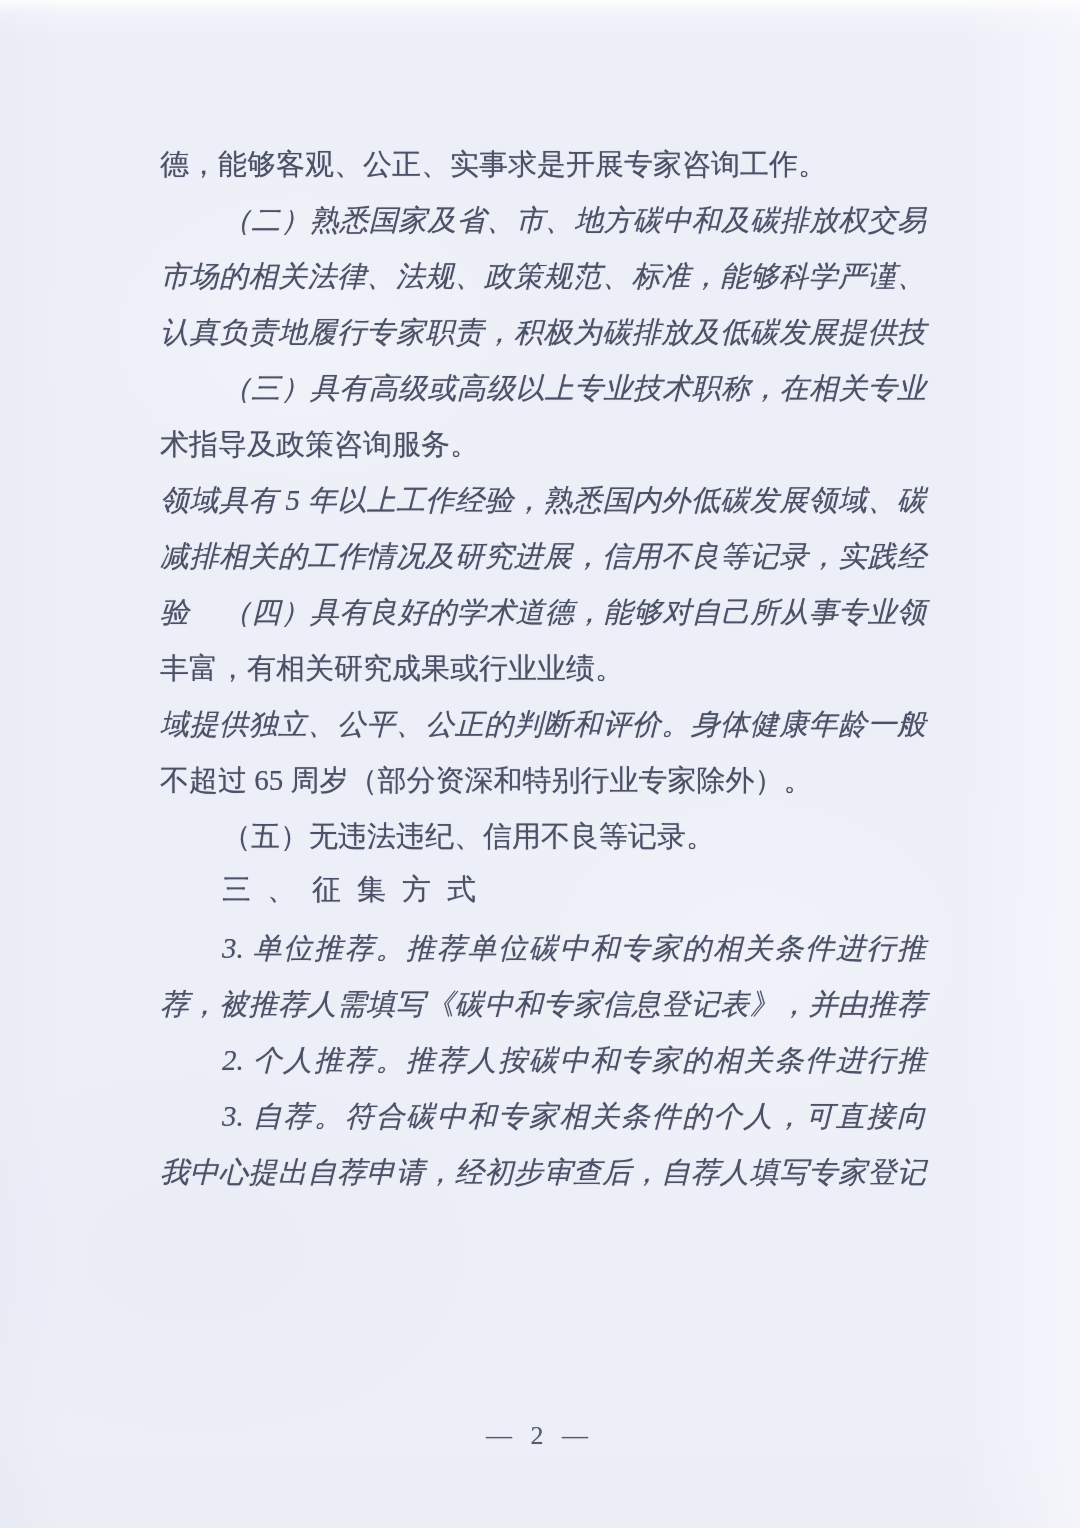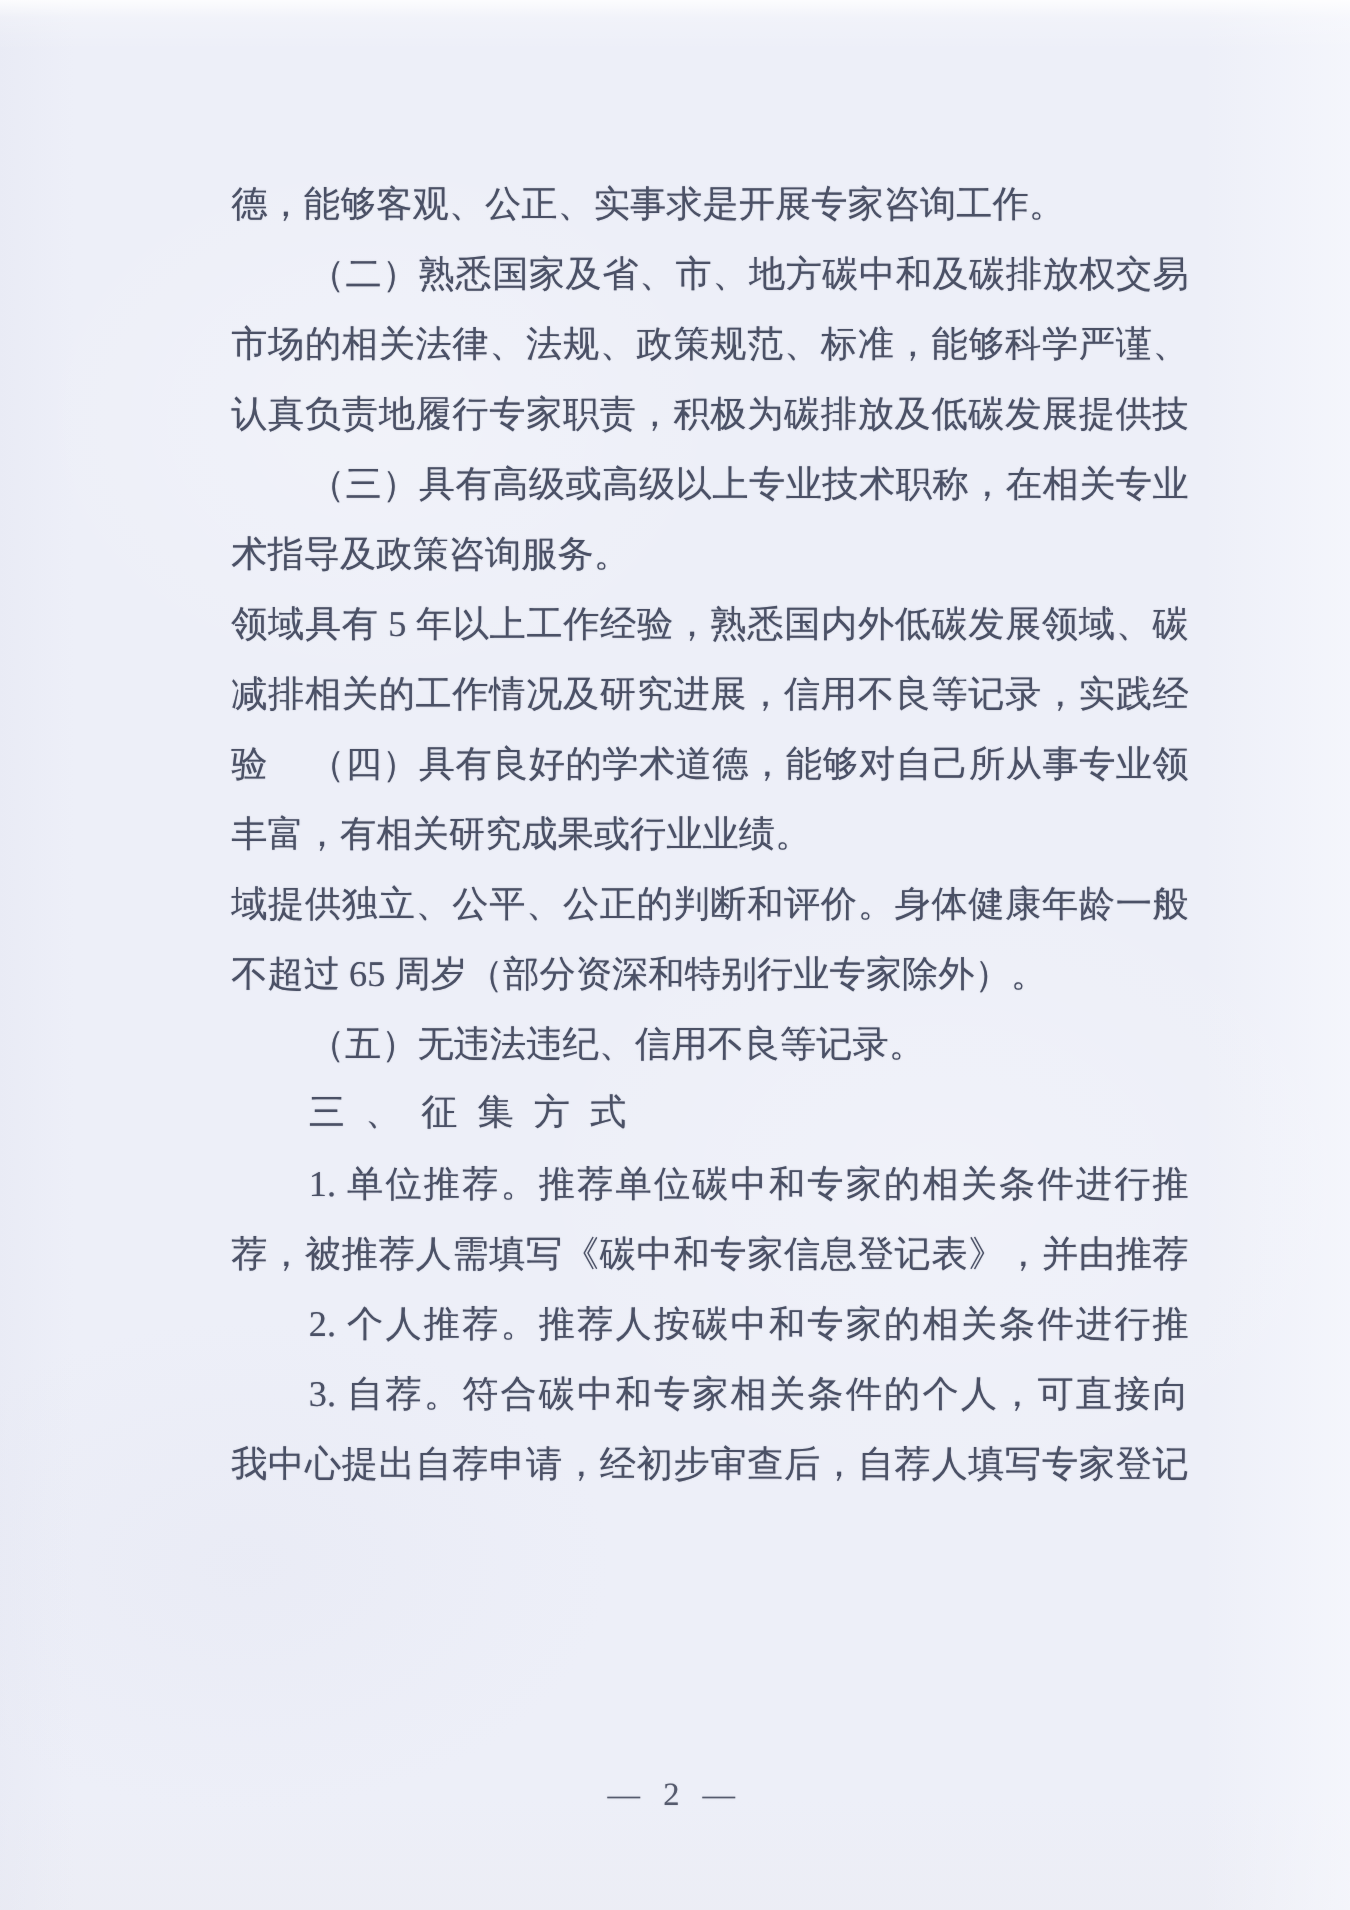--- a/index.html
+++ b/index.html
@@ -21,34 +21,34 @@
       radial-gradient(ellipse 420px 320px at 28% 22%, rgba(255,255,255,0.22), rgba(255,255,255,0) 70%),
       radial-gradient(ellipse 520px 380px at 70% 62%, rgba(255,255,255,0.18), rgba(255,255,255,0) 70%),
       radial-gradient(ellipse 420px 280px at 18% 82%, rgba(223,225,238,0.25), rgba(223,225,238,0) 70%);
     font-family: "Liberation Serif", "DejaVu Serif", serif;
   }
   .doc-body {
     position: absolute;
     left: 160px;
     top: 136px;
     width: 766px;
-    margin-left: 25px;
   }
   .line {
     height: 56px;
     line-height: 56px;
     font-size: 29px;
     color: #4b5166;
     text-shadow: 0 0 1px rgba(75, 81, 102, 0.55);
     white-space: normal;
     overflow: visible;
   }
   .line.justify {
     text-align: justify;
     text-align-last: justify;
+    font-style: italic;
   }
   .line.indent {
     padding-left: 62px;
   }
   .line.spaced {
     letter-spacing: 16px;
     font-family: Liberation Mono, monospace;
   }
   .footer {
     position: absolute;
@@ -78,21 +78,21 @@
       <div class="line indent justify">（三）具有高级或高级以上专业技术职称，在相关专业</div>
       <div class="line">术指导及政策咨询服务。</div>
       <div class="line justify">领域具有 5 年以上工作经验，熟悉国内外低碳发展领域、碳</div>
       <div class="line justify">减排相关的工作情况及研究进展，信用不良等记录，实践经验</div>
       <div class="line indent justify">（四）具有良好的学术道德，能够对自己所从事专业领</div>
       <div class="line">丰富，有相关研究成果或行业业绩。</div>
       <div class="line justify">域提供独立、公平、公正的判断和评价。身体健康年龄一般</div>
       <div class="line">不超过 65 周岁（部分资深和特别行业专家除外）。</div>
       <div class="line indent">（五）无违法违纪、信用不良等记录。</div>
       <div class="line indent spaced">三、征集方式</div>
-      <div class="line indent justify">1. 单位推荐。推荐单位碳中和专家的相关条件进行推</div>
+      <div class="line indent justify">3. 单位推荐。推荐单位碳中和专家的相关条件进行推</div>
       <div class="line justify">荐，被推荐人需填写《碳中和专家信息登记表》，并由推荐</div>
       <div class="line indent justify">2. 个人推荐。推荐人按碳中和专家的相关条件进行推</div>
       <div class="line indent justify">3. 自荐。符合碳中和专家相关条件的个人，可直接向</div>
       <div class="line justify">我中心提出自荐申请，经初步审查后，自荐人填写专家登记</div>
     </div>
   <div class="footer">
     <span>— 2 —</span>
   </div>
 </div>
 

